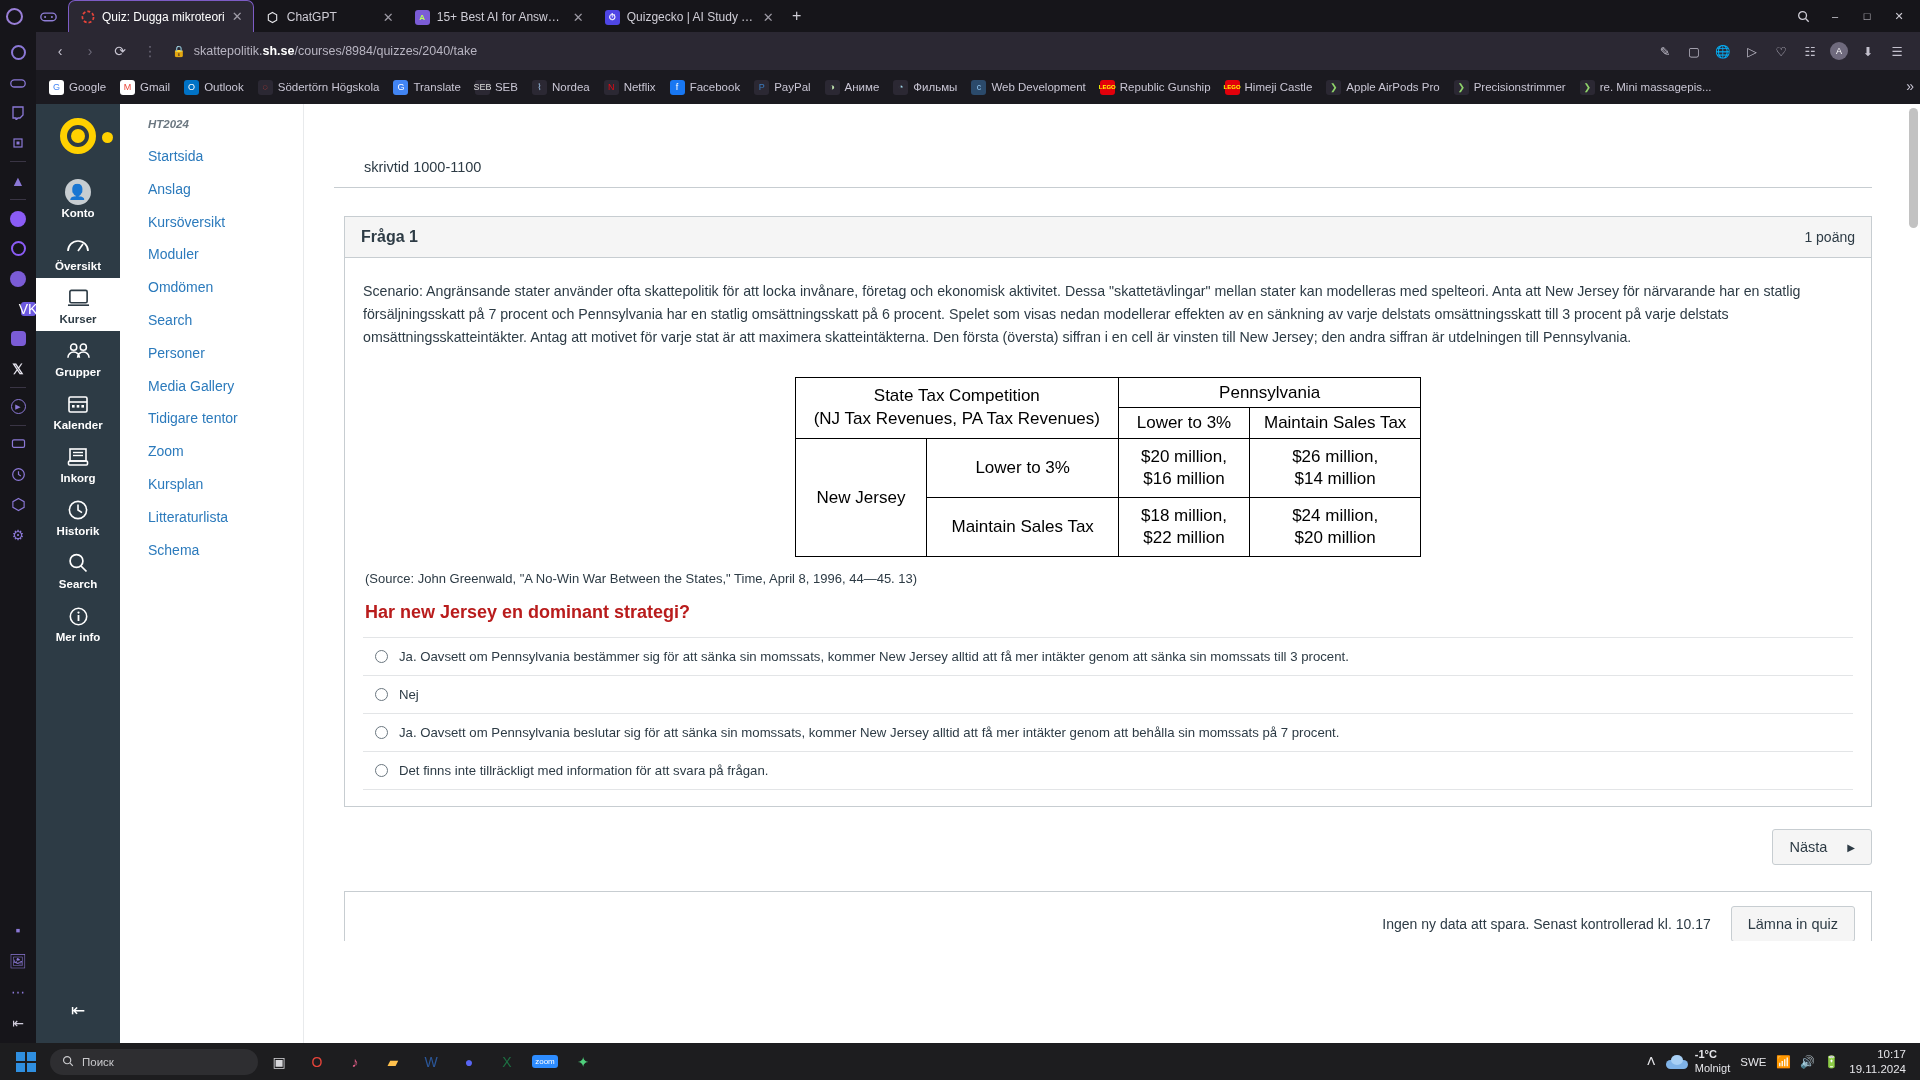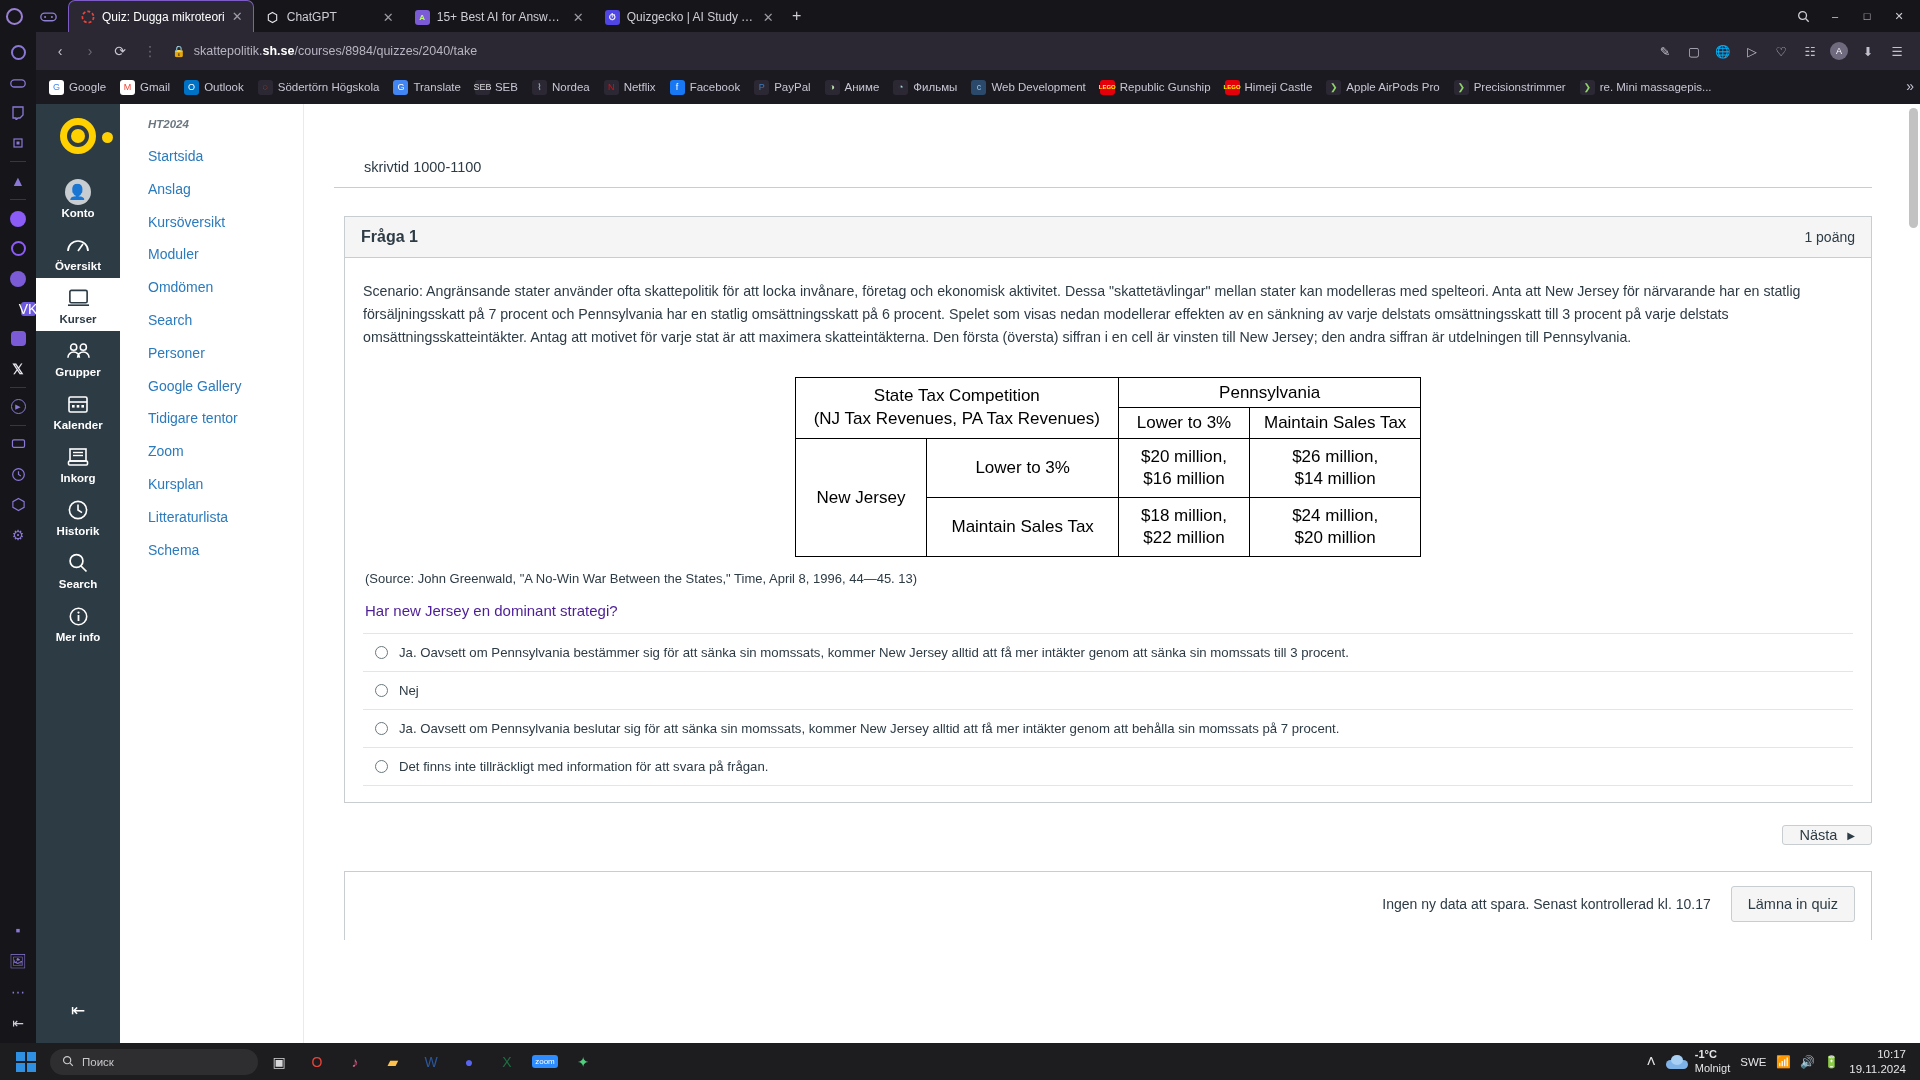--- a/index.html
+++ b/index.html
@@ -144,35 +144,35 @@
   
   .matrix-wrap { display:flex; justify-content:center; margin: 28px 0 12px 0; }
   table.matrix { border-collapse: collapse; font-family: "Liberation Sans", sans-serif; color:#000; }
   table.matrix td { border: 1.5px solid #000; text-align: center; vertical-align: middle; font-size: 17px; padding: 4px 14px; }
   table.matrix td.hdr-main { font-size: 17px; line-height: 1.35; padding: 7px 18px; }
   table.matrix td.cell { line-height: 1.3; font-size: 17px; padding: 7px 22px; }
   table.matrix td.rowlbl { font-size: 17px; }
   .nowrapn { white-space: nowrap; }
 
   .source { font-size: 13px; color: #2d3b45; margin: 14px 0 0 2px; }
-  .subq { font-size: 15px; font-weight: 400; color: #4c1d95; margin: 16px 0 6px 2px; }
+  .subq { font-size: 18px; font-weight: 700; color: #b91c1c; margin: 16px 0 6px 2px; }
 
   .answers { margin-top: 14px; border-top: 1px solid #e3e5e7; }
   .ans {
     display: flex; align-items: center; gap: 11px;
     padding: 11px 8px 11px 12px; border-bottom: 1px solid #e3e5e7;
     font-size: 13.2px; color: #2d3b45;
   }
   .radio { width: 13px; height: 13px; flex:0 0 13px; border: 1.4px solid #6b7780; border-radius: 50%; background: #fff; }
 
   .nextrow { display:flex; justify-content:flex-end; margin: 22px 32px 0 40px; }
   .btn-next {
     border: 1px solid #c7cdd1; background: #f5f5f5; color: #2d3b45;
-    font-size: 14.5px; padding: 1px 16px; border-radius: 3px;
-    display:flex; align-items:center; gap: 10px;
+    font-size: 14.5px; padding: 9px 16px; border-radius: 3px;
+    display:flex; align-items:center; gap: 20px;
   }
   .btn-next .car { font-size: 10px; }
 
   .savebar { margin: 26px 32px 0 40px; border: 1px solid #c7cdd1; border-bottom:none; padding: 14px 16px 18px; display:flex; align-items:center; justify-content:flex-end; gap: 20px; }
   .savetext { font-size: 14px; color: #2d3b45; }
   .btn-submit { border: 1px solid #c7cdd1; background:#f5f5f5; color:#2d3b45; font-size: 14.5px; padding: 9px 16px; border-radius:3px; }
 
   .pagescroll { position:absolute; right:0; top:0; width:16px; height:939px; background:#fff; }
   .pagescroll .thumb { position:absolute; right:2px; top:4px; width:9px; height:120px; background:#c2c2c2; border-radius:5px; }
 
@@ -536,21 +536,21 @@
     <div class="course-nav">
       <div class="course-term">HT2024</div>
       <div id="course-nav-links">
           <a class="cn-link">Startsida</a>
           <a class="cn-link">Anslag</a>
           <a class="cn-link">Kursöversikt</a>
           <a class="cn-link">Moduler</a>
           <a class="cn-link">Omdömen</a>
           <a class="cn-link">Search</a>
           <a class="cn-link">Personer</a>
-          <a class="cn-link">Google Gallery</a>
+          <a class="cn-link">Media Gallery</a>
           <a class="cn-link">Tidigare tentor</a>
           <a class="cn-link">Zoom</a>
           <a class="cn-link">Kursplan</a>
           <a class="cn-link">Litteraturlista</a>
           <a class="cn-link">Schema</a>
         </div>
     </div>
 
     <div class="content-area">
       <div class="scroll-inner">

